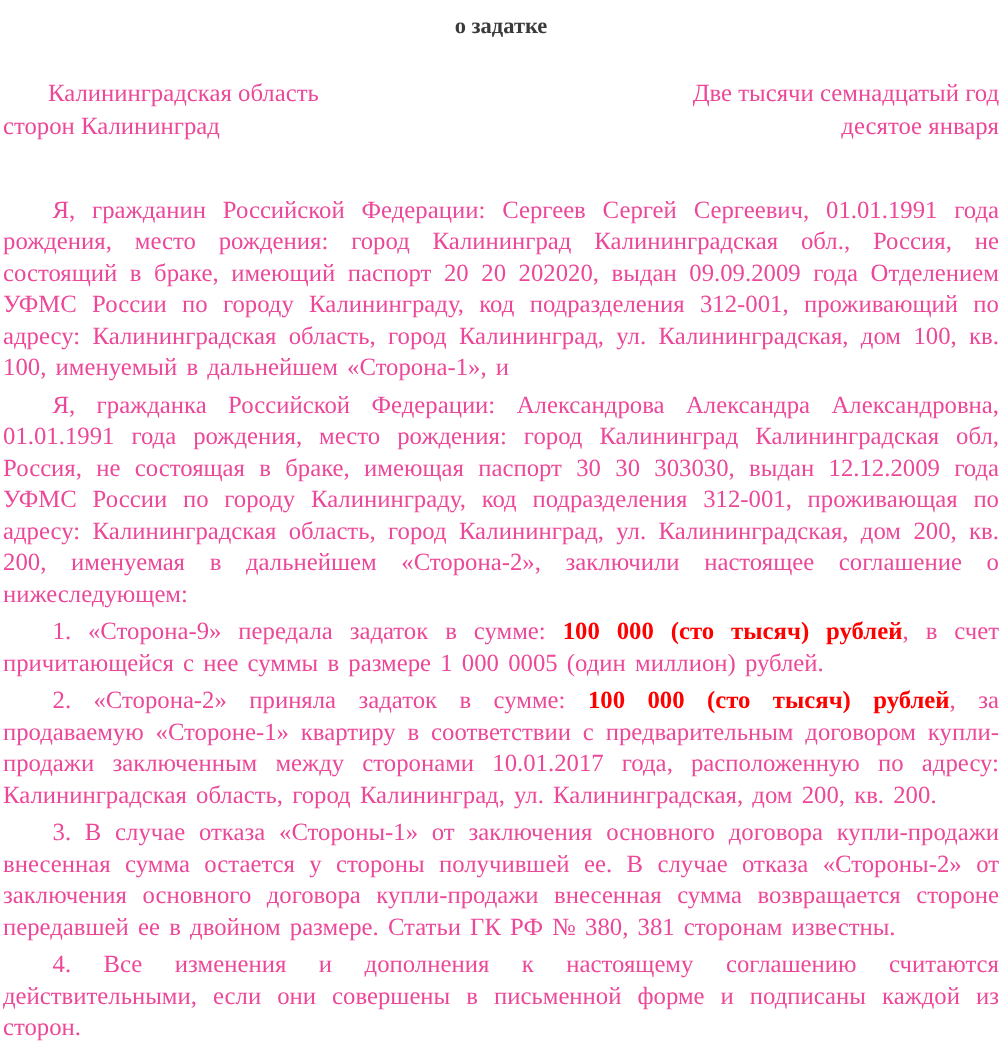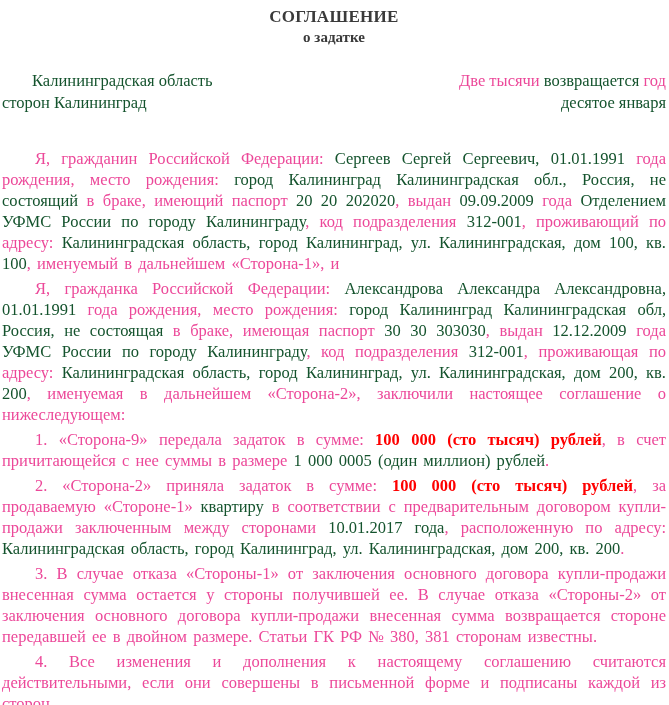--- a/index.html
+++ b/index.html
@@ -43,38 +43,37 @@
   .document-body { margin-top: 34px; }
   .para {
     margin: 0 0 4px 0;
     text-align: justify;
     text-indent: 33px;
     font-size: 16.5px;
     line-height: 21px;
     word-spacing: 2px;
   }
   .run-black  { color: #ec4899; }
-  .run-red    { color: #14532d; }
+  .run-red    { color: #ec4899; }
   .run-redbold{ color: #fe0000; font-weight: bold; }
 </style>
 </head>
 <body>
 
 <div class="page">
 
-  <div class="title">СОГЛАШЕНИЕ</div>
   <div class="subtitle">о задатке</div>
 
   <div class="header-row">
     <div class="place-block">
       <div class="indent-first"><span class="run-red">Калининградская область</span></div>
       <div><span class="run-red">сторон Калининград</span></div>
     </div>
     <div class="date-block">
-      <div><span class="run-black">Две тысячи </span><span class="run-red">возвращается</span><span class="run-black"> год</span></div>
+      <div><span class="run-black">Две тысячи </span><span class="run-red">семнадцатый</span><span class="run-black"> год</span></div>
       <div><span class="run-red">десятое января</span></div>
     </div>
   </div>
 
   <div class="document-body">
       <p class="para"><span class="run-black">Я, гражданин Российской Федерации: </span><span class="run-red">Сергеев Сергей Сергеевич, 01.01.1991</span><span class="run-black"> года рождения, место рождения: </span><span class="run-red">город Калининград Калининградская обл., Россия, не состоящий</span><span class="run-black"> в браке, имеющий паспорт </span><span class="run-red">20 20 202020</span><span class="run-black">, выдан </span><span class="run-red">09.09.2009</span><span class="run-black"> года </span><span class="run-red">Отделением УФМС России по городу Калининграду</span><span class="run-black">, код подразделения </span><span class="run-red">312-001</span><span class="run-black">, проживающий по адресу: </span><span class="run-red">Калининградская область, город Калининград, ул. Калининградская, дом 100, кв. 100</span><span class="run-black">, именуемый в дальнейшем «Сторона-1», и</span></p>
       <p class="para"><span class="run-black">Я, гражданка Российской Федерации: </span><span class="run-red">Александрова Александра Александровна, 01.01.1991</span><span class="run-black"> года рождения, место рождения: </span><span class="run-red">город Калининград Калининградская обл, Россия, не состоящая</span><span class="run-black"> в браке, имеющая паспорт </span><span class="run-red">30 30 303030</span><span class="run-black">, выдан </span><span class="run-red">12.12.2009</span><span class="run-black"> года </span><span class="run-red">УФМС России по городу Калининграду</span><span class="run-black">, код подразделения </span><span class="run-red">312-001</span><span class="run-black">, проживающая по адресу: </span><span class="run-red">Калининградская область, город Калининград, ул. Калининградская, дом 200, кв. 200</span><span class="run-black">, именуемая в дальнейшем «Сторона-2», заключили настоящее соглашение о нижеследующем:</span></p>
       <p class="para"><span class="run-black">1. «Сторона-9» передала задаток в сумме: </span><span class="run-redbold">100 000 (сто тысяч) рублей</span><span class="run-black">, в счет причитающейся с нее суммы в размере </span><span class="run-red">1 000 0005 (один миллион) рублей</span><span class="run-black">.</span></p>
       <p class="para"><span class="run-black">2. «Сторона-2» приняла задаток в сумме: </span><span class="run-redbold">100 000 (сто тысяч) рублей</span><span class="run-black">, за продаваемую «Стороне-1» </span><span class="run-red">квартиру</span><span class="run-black"> в соответствии с предварительным договором купли-продажи заключенным между сторонами </span><span class="run-red">10.01.2017 года</span><span class="run-black">, расположенную по адресу: </span><span class="run-red">Калининградская область, город Калининград, ул. Калининградская, дом 200, кв. 200</span><span class="run-black">.</span></p>
       <p class="para"><span class="run-black">3. В случае отказа «Стороны-1» от заключения основного договора купли-продажи внесенная сумма остается у стороны получившей ее. В случае отказа «Стороны-2» от заключения основного договора купли-продажи внесенная сумма возвращается стороне передавшей ее в двойном размере. Статьи ГК РФ № 380, 381 сторонам известны.</span></p>

